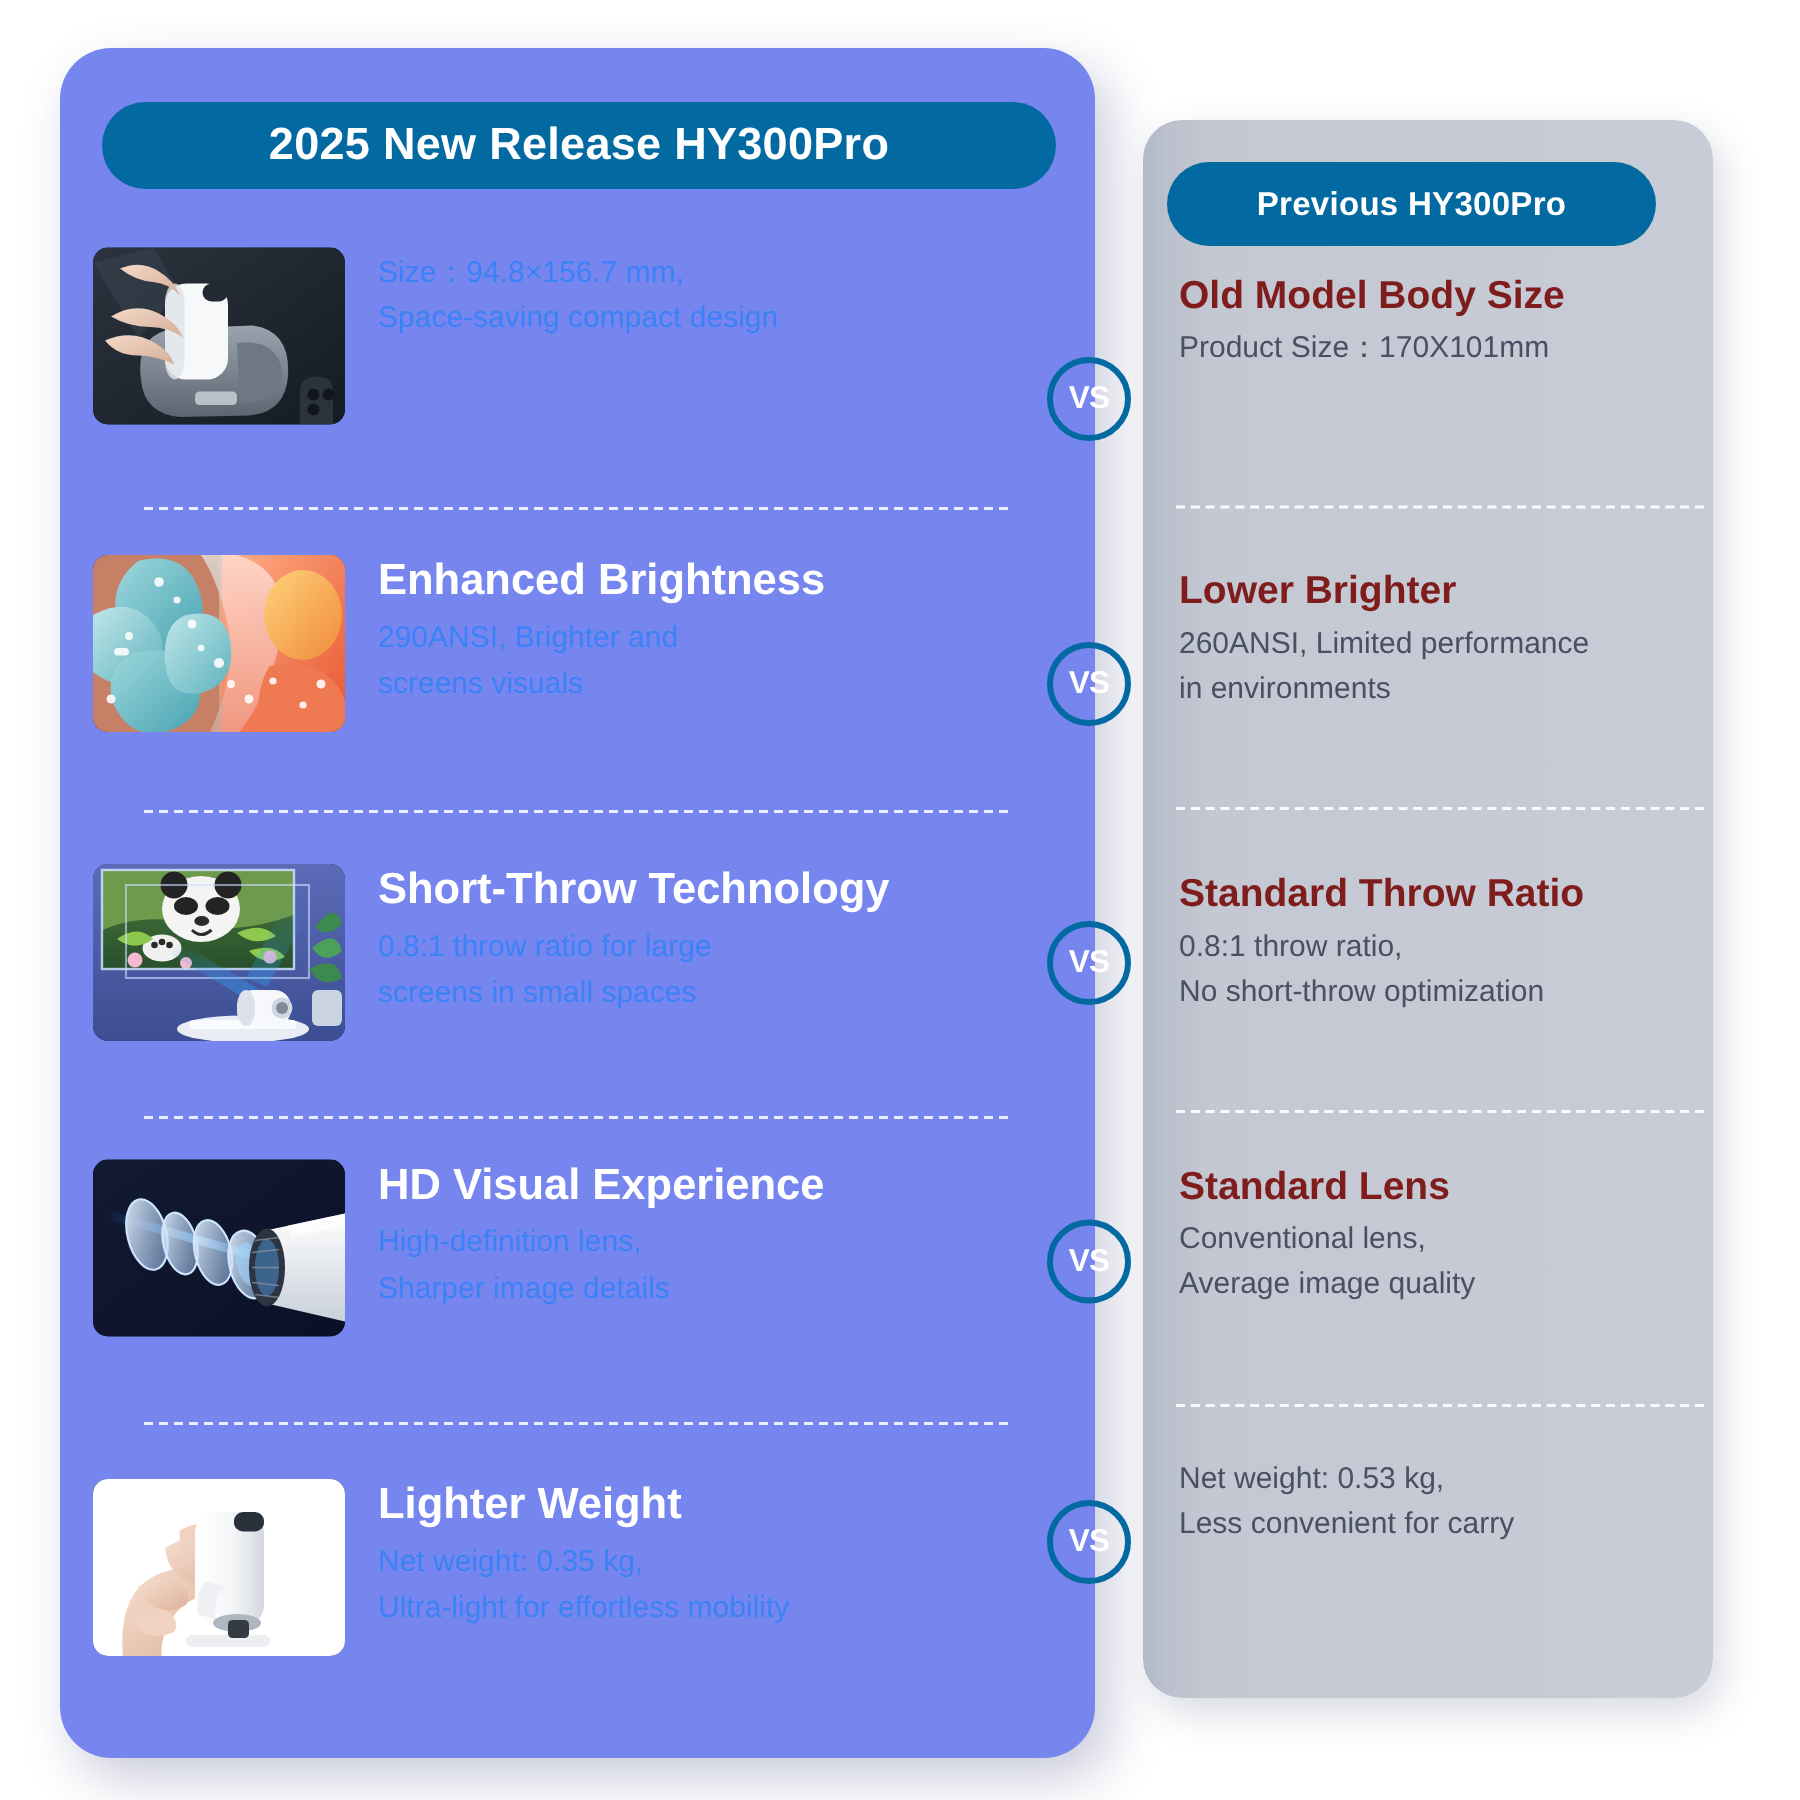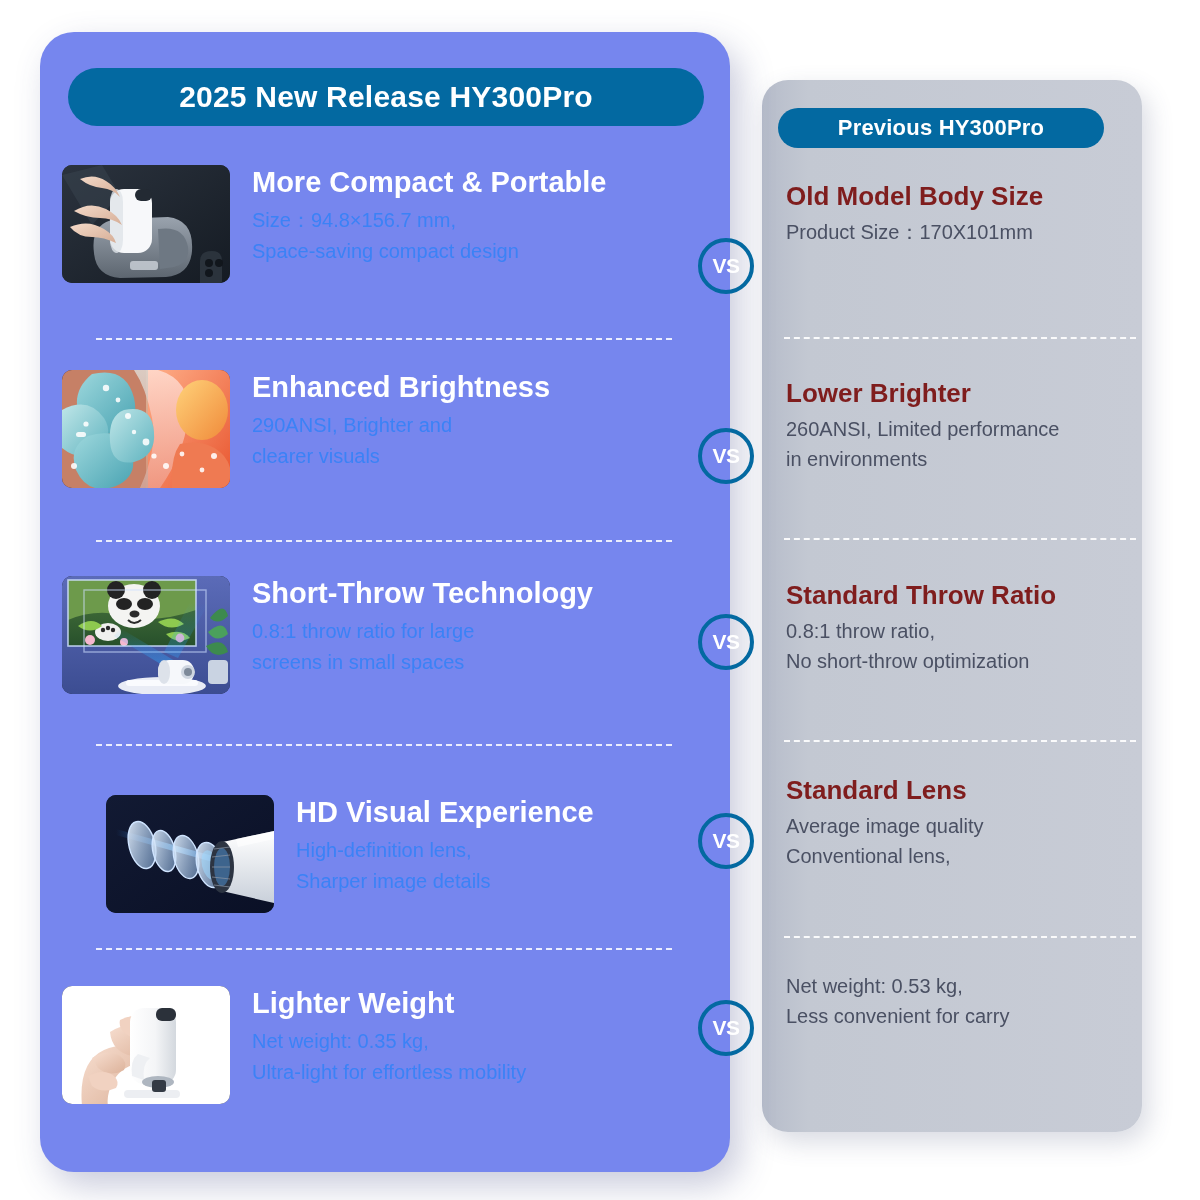--- a/index.html
+++ b/index.html
@@ -62,21 +62,21 @@
     left: 68px;
     top: 68px;
     width: 636px;
     height: 58px;
     font-size: 30px;
   }
   .pill-old {
     left: 778px;
     top: 108px;
     width: 326px;
-    height: 40px;
+    height: 56px;
     font-size: 22px;
   }
 
   
   .row-new {
     position: absolute;
     left: 62px;
     width: 640px;
     display: flex;
     align-items: flex-start;
@@ -218,21 +218,20 @@
     <path d="M18 14 q14 -6 26 2 q10 6 14 16 q-7 -8 -18 -9 q-12 -1 -22 -9z" fill="url(#skinA)"></path>
     <path d="M12 46 q16 -10 32 -2 q12 6 16 16 q-10 -7 -22 -7 q-14 0 -26 -7z" fill="url(#skinA)"></path>
     <path d="M8 62 q18 -8 34 2 q10 6 12 14 q-12 -6 -24 -6 q-14 0 -22 -10z" fill="url(#skinA)"></path>
     <path d="M150 86 q10 0 10 10 v22 h-22 V96 q0 -10 12 -10z" fill="#2b333c"></path>
     <circle cx="147" cy="98" r="4" fill="#11161c"></circle>
             <circle cx="157" cy="98" r="4" fill="#11161c"></circle>
     <circle cx="147" cy="108" r="4" fill="#11161c"></circle>
   </svg>
 </div>
         <div class="txt-new">
-          <div class="title-new">More Compact &amp; Portable</div>
           <div class="line-new">Size：94.8×156.7 mm,</div>
           <div class="line-new">Space-saving compact design</div>
         </div>
       </div>
       <div class="row-new" style="top: 370px;">
         <div class="thumb">
   <svg viewBox="0 0 168 118" preserveAspectRatio="xMidYMid slice">
     <defs>
       <linearGradient id="tealA" x1="0" y1="0" x2="1" y2="1">
         <stop offset="0" stop-color="#9ed8dd"></stop>
@@ -278,21 +277,21 @@
       <circle cx="140" cy="100" r="2.4"></circle>
               <circle cx="24" cy="54" r="2.6"></circle>
               <circle cx="12" cy="96" r="3"></circle>
       <rect x="14" y="62" width="10" height="5" rx="2.5"></rect>
     </g>
   </svg>
 </div>
         <div class="txt-new">
           <div class="title-new">Enhanced Brightness</div>
           <div class="line-new">290ANSI, Brighter and</div>
-          <div class="line-new">clearer visuals</div>
+          <div class="line-new">screens visuals</div>
         </div>
       </div>
       <div class="row-new" style="top: 576px;">
         <div class="thumb">
   <svg viewBox="0 0 168 118" preserveAspectRatio="xMidYMid slice">
     <defs>
       <linearGradient id="wallA" x1="0" y1="0" x2="0" y2="1">
         <stop offset="0" stop-color="#5b6bb8"></stop>
                 <stop offset="1" stop-color="#3c4d92"></stop>
       </linearGradient>
@@ -347,21 +346,21 @@
     <path d="M144 70 q18 -10 22 6 q-14 8 -22 -6z" fill="#3d8a4e"></path>
     <rect x="146" y="84" width="20" height="24" rx="4" fill="#c9d3e2"></rect>
   </svg>
 </div>
         <div class="txt-new">
           <div class="title-new">Short-Throw Technology</div>
           <div class="line-new">0.8:1 throw ratio for large</div>
           <div class="line-new">screens in small spaces</div>
         </div>
       </div>
-      <div class="row-new" style="top: 795px; margin-left: 44px;">
+      <div class="row-new" style="top: 773px;">
         <div class="thumb">
   <svg viewBox="0 0 168 118" preserveAspectRatio="xMidYMid slice">
     <defs>
       <linearGradient id="dkA" x1="0" y1="0" x2="1" y2="1">
         <stop offset="0" stop-color="#121a33"></stop>
                 <stop offset="1" stop-color="#0a1026"></stop>
       </linearGradient>
       <linearGradient id="glsA" x1="0" y1="0" x2="1" y2="1">
         <stop offset="0" stop-color="#eaf4ff" stop-opacity=".95"></stop>
         <stop offset="1" stop-color="#7fa8d8" stop-opacity=".55"></stop>
@@ -447,22 +446,22 @@
         <div class="line-old">260ANSI, Limited performance</div>
         <div class="line-old">in environments</div>
       </div>
       <div class="row-old" style="top: 581px;">
         <div class="title-old">Standard Throw Ratio</div>
         <div class="line-old">0.8:1 throw ratio,</div>
         <div class="line-old">No short-throw optimization</div>
       </div>
       <div class="row-old" style="top: 776px;">
         <div class="title-old">Standard Lens</div>
+        <div class="line-old">Conventional lens,</div>
         <div class="line-old">Average image quality</div>
-        <div class="line-old">Conventional lens,</div>
       </div>
       <div class="row-old" style="top: 971px;">
         <div class="line-old">Net weight: 0.53 kg,</div>
         <div class="line-old">Less convenient for carry</div>
       </div>
       <div class="vs" style="top: 238px;">VS</div>
       <div class="vs" style="top: 428px;">VS</div>
       <div class="vs" style="top: 614px;">VS</div>
       <div class="vs" style="top: 813px;">VS</div>
       <div class="vs" style="top: 1000px;">VS</div>

